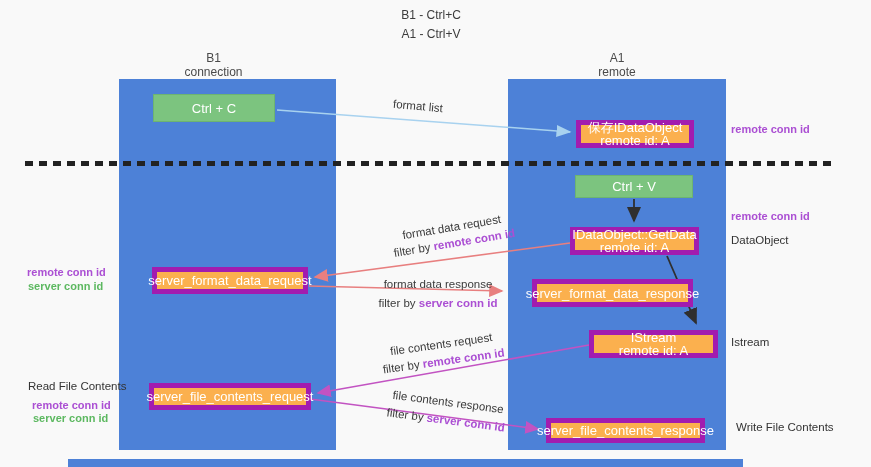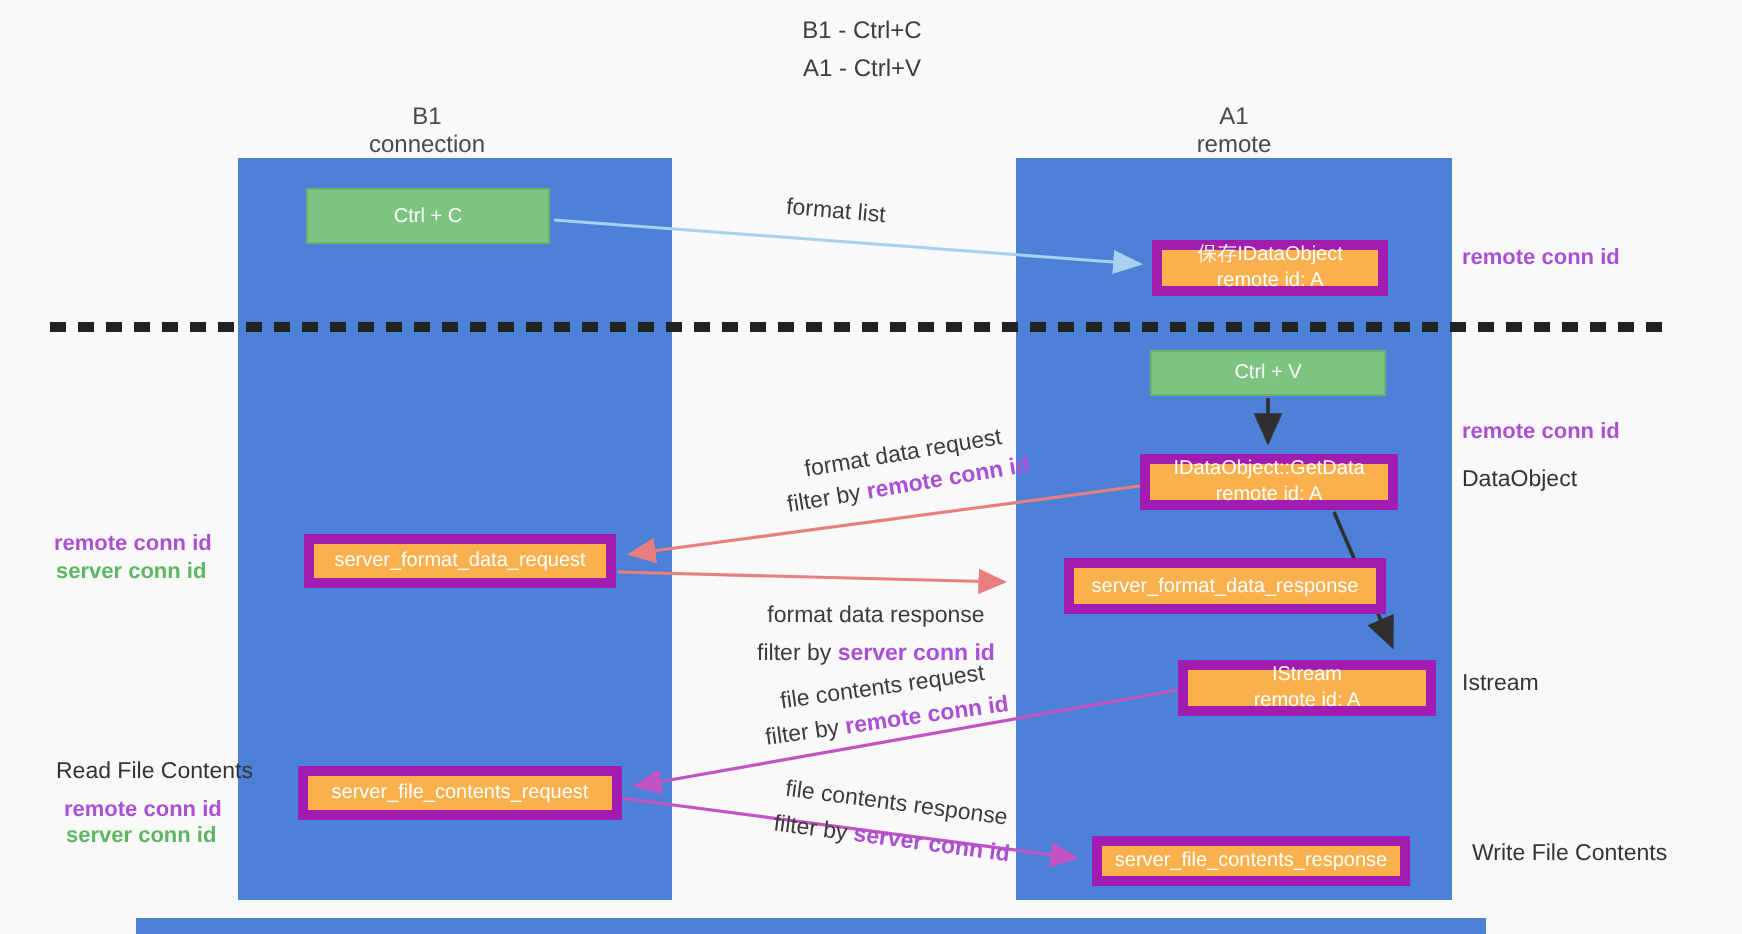--- a/index.html
+++ b/index.html
@@ -39,42 +39,42 @@
     position:absolute; left:25px; top:161px; width:807px; height:5px;
     background:repeating-linear-gradient(90deg,#222 0 8px,transparent 8px 14px);
     z-index:3;
   }
   
   svg.arrows { position:absolute; left:0; top:0; z-index:2; pointer-events:none; }
   
   .node {
     position:absolute; z-index:4; box-sizing:border-box;
     display:flex; flex-direction:column; justify-content:center; align-items:center;
-    color:#fff; font-size:10px; line-height:13px; text-align:center;
+    color:#fff; font-size:13px; line-height:13px; text-align:center;
   }
   .node.green  { background:#7cc47f; border:1px solid #6db471; }
   .node.orange { background:#fbb04e; border:5px solid #a21caf; }
   .n-ctrl-c   { left:153px; top:94px;  width:122px; height:28px; }
   .n-save     { left:576px; top:120px; width:118px; height:28px; }
   .n-ctrl-v   { left:575px; top:175px; width:118px; height:23px; }
   .n-getdata  { left:570px; top:227px; width:129px; height:28px; }
   .n-fmt-req  { left:152px; top:267px; width:156px; height:27px; }
   .n-fmt-resp { left:532px; top:279px; width:161px; height:28px; }
   .n-istream  { left:589px; top:330px; width:129px; height:28px; }
   .n-file-req { left:149px; top:383px; width:162px; height:27px; }
   .n-file-resp{ left:546px; top:418px; width:159px; height:25px; }
   
   .edge-label {
     position:absolute; z-index:4; color:#3b3b3b;
     font-size:11.5px; text-align:center; white-space:nowrap;
   }
   .edge-label .key-purple { color:#ab4fd3; font-weight:bold; }
   .lbl-format-list { left:393px; top:100px; transform:rotate(5deg); }
   .lbl-fdr    { left:378px; top:219px; width:150px; line-height:16px; transform:rotate(-9.5deg); }
-  .lbl-fdresp { left:363px; top:275px; width:150px; line-height:19px;margin-top:24px; }
+  .lbl-fdresp { left:363px; top:275px; width:150px; line-height:19px; }
   .lbl-fcr    { left:365px; top:336px; width:155px; line-height:17px; transform:rotate(-8deg); }
   .lbl-fcresp { left:372px; top:393px; width:150px; line-height:18px; transform:rotate(7.5deg); }
   
   .ann {
     position:absolute; z-index:4; font-size:11.5px; color:#333; white-space:nowrap;
   }
   .ann.purple { color:#ab4fd3; font-weight:bold; font-size:11px; }
   .ann.green  { color:#5cb860; font-weight:bold; font-size:11px; }
   .ann-r1 { left:731px; top:123px; }
   .ann-r2 { left:731px; top:210px; }

